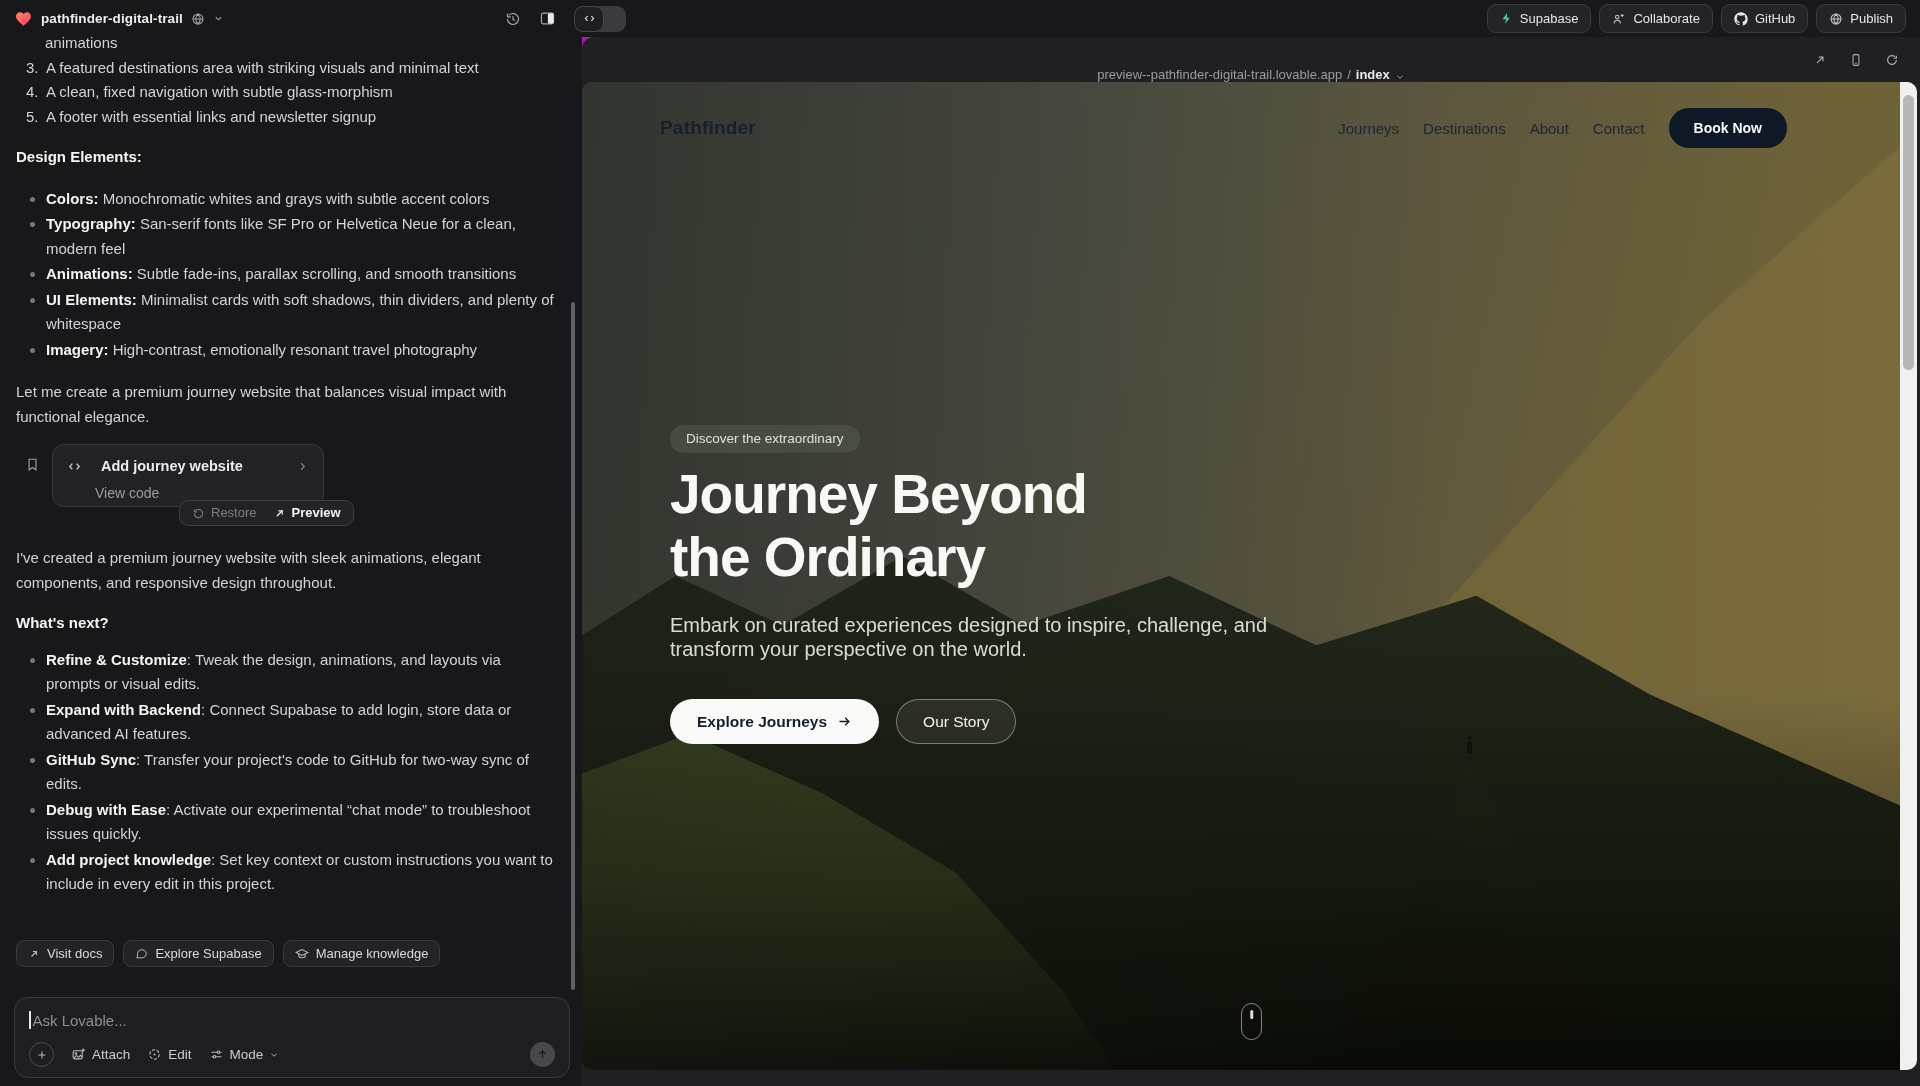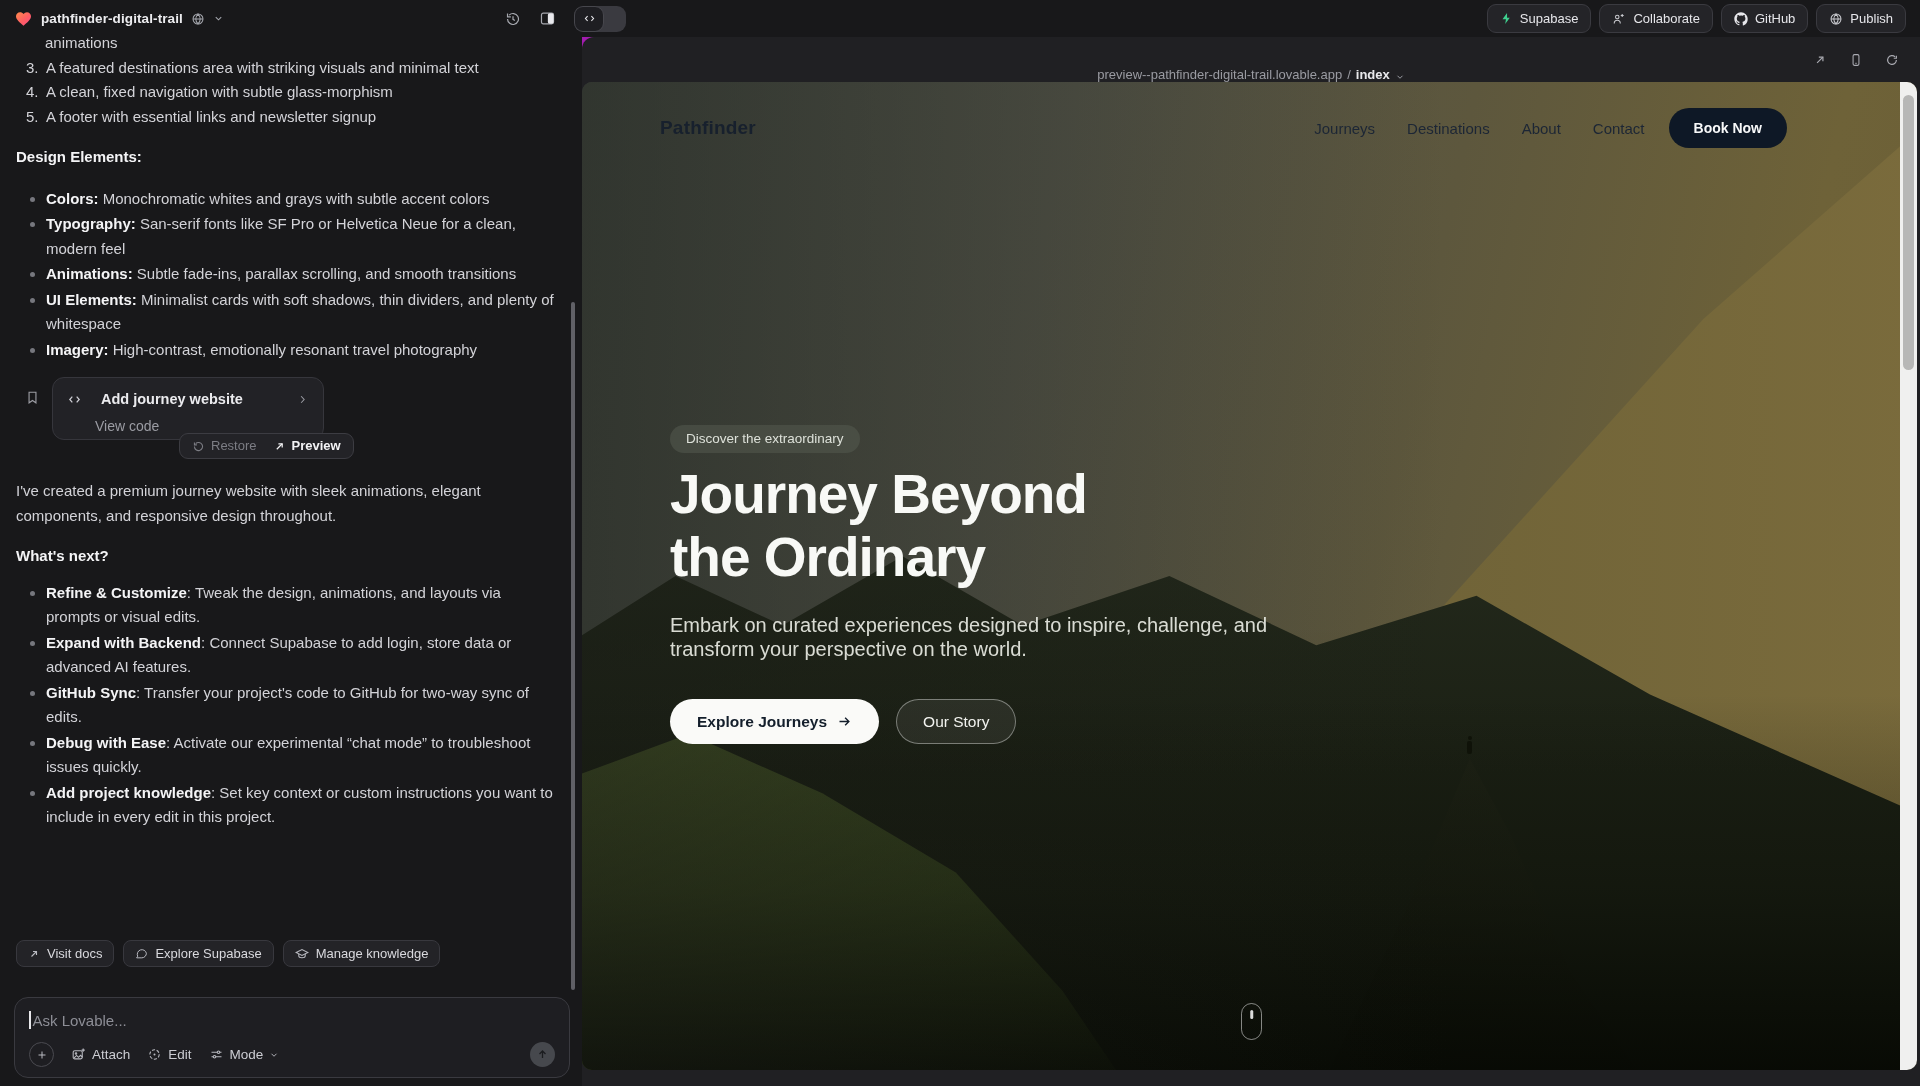--- a/index.html
+++ b/index.html
@@ -96,21 +96,21 @@
     clip-path:polygon(56% 100%, 62% 83%, 66.5% 68.5%, 69.5% 76%, 74% 90%, 79% 100%); }
   .hill-green { background:linear-gradient(135deg, #5d6e33, #394820 55%, #1f2a10);
     clip-path:polygon(0 70%, 8% 66%, 18% 72%, 28% 80%, 36% 92%, 40% 100%, 0 100%); }
   .bottom-dark { background:linear-gradient(0deg, rgba(6,8,3,.9), rgba(6,8,3,.35) 18%, rgba(0,0,0,0) 38%); }
   .left-shade { background:linear-gradient(90deg, rgba(24,27,21,.5), rgba(24,27,21,.15) 45%, rgba(0,0,0,0) 65%); }
   .person { position:absolute; left:885px; top:659px; width:5px; height:13px; background:#101309; border-radius:2px; }
   .person::before { content:""; position:absolute; left:0.5px; top:-5px; width:4px; height:4px; border-radius:50%; background:#101309; }
 
   .site-header { position:absolute; left:0; right:18px; top:0; display:flex; align-items:center; padding:26px 112px 0 78px; }
   .site-logo { font-size:19px; font-weight:700; color:#17202d; letter-spacing:.2px; }
-  .site-nav { margin-left:auto; display:flex; align-items:center; gap:32px; }
+  .site-nav { margin-left:auto; display:flex; align-items:center; gap:24px; }
   .nav-link { font-size:15px; font-weight:500; color:#1c2635; cursor:pointer; }
   .book-now { margin-left:24px; height:40px; padding:0 25px; border-radius:20px; background:#0e1826; color:#f7f8f9;
     font-size:14px; font-weight:600; display:flex; align-items:center; border:none; cursor:pointer; }
 
   .hero-content { position:absolute; left:88px; top:343px; }
   .hero-badge { display:inline-block; padding:6px 16px 7px; border-radius:999px; background:rgba(82,88,78,.58);
     color:#dde1d9; font-size:13.5px; }
   .hero-h1 { margin-top:10px; font-size:55px; line-height:63px; font-weight:600; letter-spacing:-1px; color:#f8f9f6; }
   .hero-sub { margin-top:24px; max-width:625px; font-size:20px; line-height:24px; color:rgba(233,236,228,.92); }
   .hero-btns { margin-top:38px; display:flex; align-items:center; gap:17px; }
@@ -247,20 +247,21 @@
             </div>
             <div class="bullet-row">
               <span class="dot"></span>
               <span class="btext"><strong>UI Elements:</strong> Minimalist cards with soft shadows, thin dividers, and plenty of whitespace</span>
             </div>
             <div class="bullet-row">
               <span class="dot"></span>
               <span class="btext"><strong>Imagery:</strong> High-contrast, emotionally resonant travel photography</span>
             </div>
           </div>
+        <p class="chat-p p1">Let me create a premium journey website that balances visual impact with functional elegance.</p>
 
         <div class="tool-wrap">
           <div class="bookmark-col">
             <svg width="15" height="17" viewBox="0 0 24 24" fill="none" stroke="currentColor" stroke-width="1.8">
                 <path d="M6.5 3.5h11v17l-5.5-3.8-5.5 3.8z"></path>
               </svg>
           </div>
           <div class="tool-card">
             <div class="tool-card-head">
               <span class="tool-code-icon">

